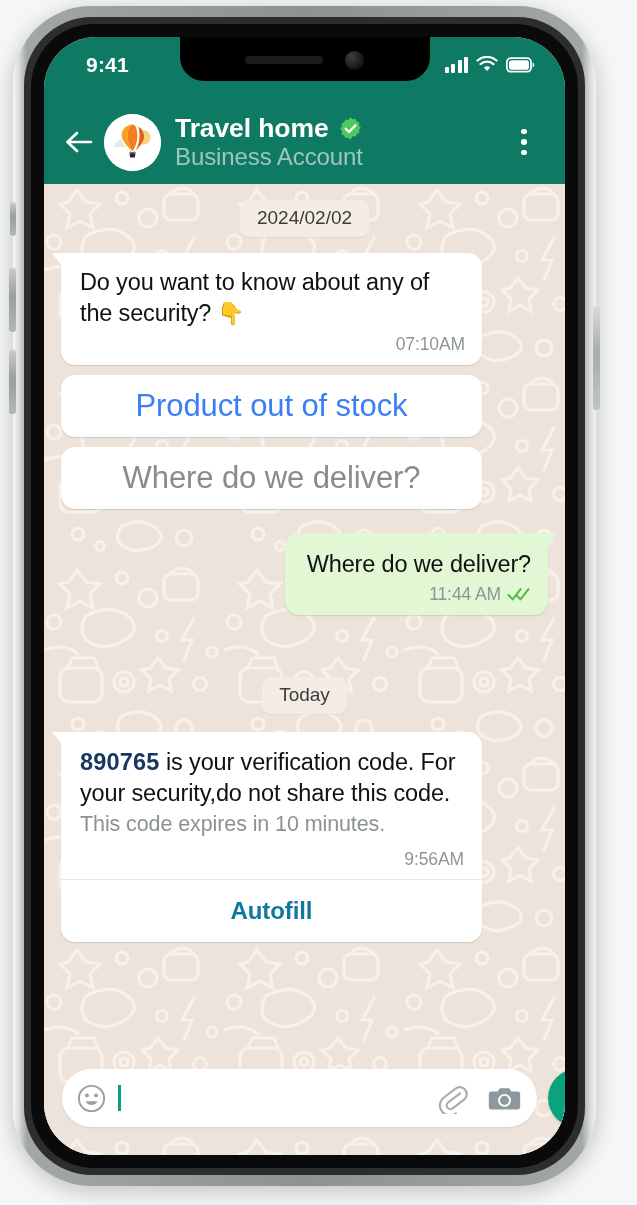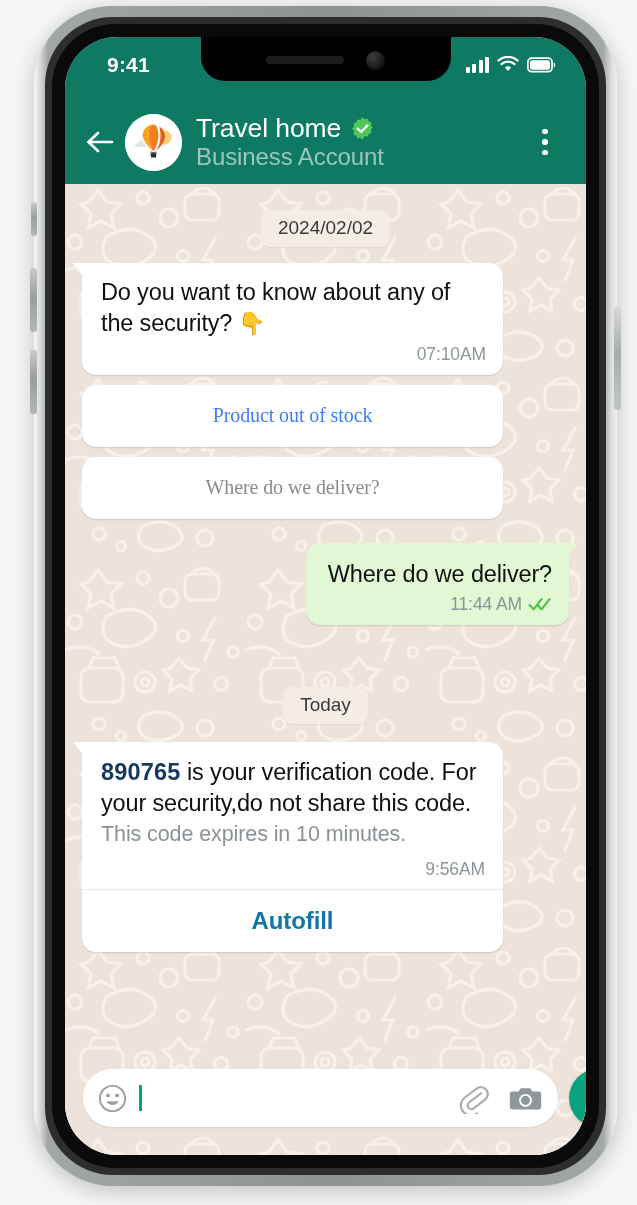--- a/index.html
+++ b/index.html
@@ -8,21 +8,21 @@
     width: 637px;
     height: 1205px;
     background: #f4f6f7;
     font-family: "Liberation Sans", sans-serif;
     overflow: hidden;
   }
 
   
   #phone-frame {
     position: absolute;
-    left: 34px;
+    left: 13px;
     top: 6px;
     width: 583px;
     height: 1180px;
     border-radius: 78px;
     background: linear-gradient(90deg,
         #f7f8f8 0px, #d8dadb 6px, #a3a6a7 14px,
         #8f9293 50%, #a3a6a7 calc(100% - 14px),
         #d8dadb calc(100% - 6px), #f2f3f4 100%);
     box-shadow: 0 5px 22px rgba(0,0,0,0.22);
   }
@@ -139,21 +139,21 @@
     margin-left: 4px;
     flex: 0 0 auto;
     position: relative;
     overflow: hidden;
   }
   #header-text { margin-left: 14px; flex: 1 1 auto; min-width: 0; }
   #header-title-row { display: flex; align-items: center; gap: 9px; }
   #contact-name {
     color: #fff;
     font-size: 26.5px;
-    font-weight: normal;
+    font-weight: bold;
     letter-spacing: -0.1px;
     white-space: nowrap;
   }
   #contact-subtitle {
     color: #9ec6bb;
     font-size: 24px;
     margin-top: -1px;
     letter-spacing: -0.1px;
   }
   #menu-button {
@@ -179,21 +179,21 @@
     overflow: hidden;
   }
   #wallpaper {
     position: absolute;
     inset: 0;
     opacity: 1;
   }
   #messages {
     position: absolute;
     inset: 0;
-    padding: 16px 17px 0 17px;
+    padding: 6px 17px 0 17px;
     display: flex;
     flex-direction: column;
   }
 
   
   .date-row { display: flex; justify-content: center; margin: 10px 0 16px; }
   .date-pill {
     background: #F5EDE5;
     color: #3b3b3b;
     font-size: 19px;
@@ -262,21 +262,21 @@
     background: #fff;
     border-radius: 14px;
     box-shadow: 0 1px 1.5px rgba(0,0,0,0.13);
     height: 62px;
     display: flex;
     align-items: center;
     justify-content: center;
     margin-bottom: 10px;
     width: 421px;
   }
-  .option-label { font-size: 20px; letter-spacing: -0.1px; font-family: Liberation Serif, serif; }
+  .option-label { font-size: 31px; letter-spacing: -0.1px; }
   .option-active   { color: #3C7FF2; }
   .option-disabled { color: #8a8a8a; }
 
   
   .verify-card {
     background: #fff;
     border-radius: 14px;
     box-shadow: 0 1px 1.5px rgba(0,0,0,0.13);
     width: 421px;
     position: relative;

